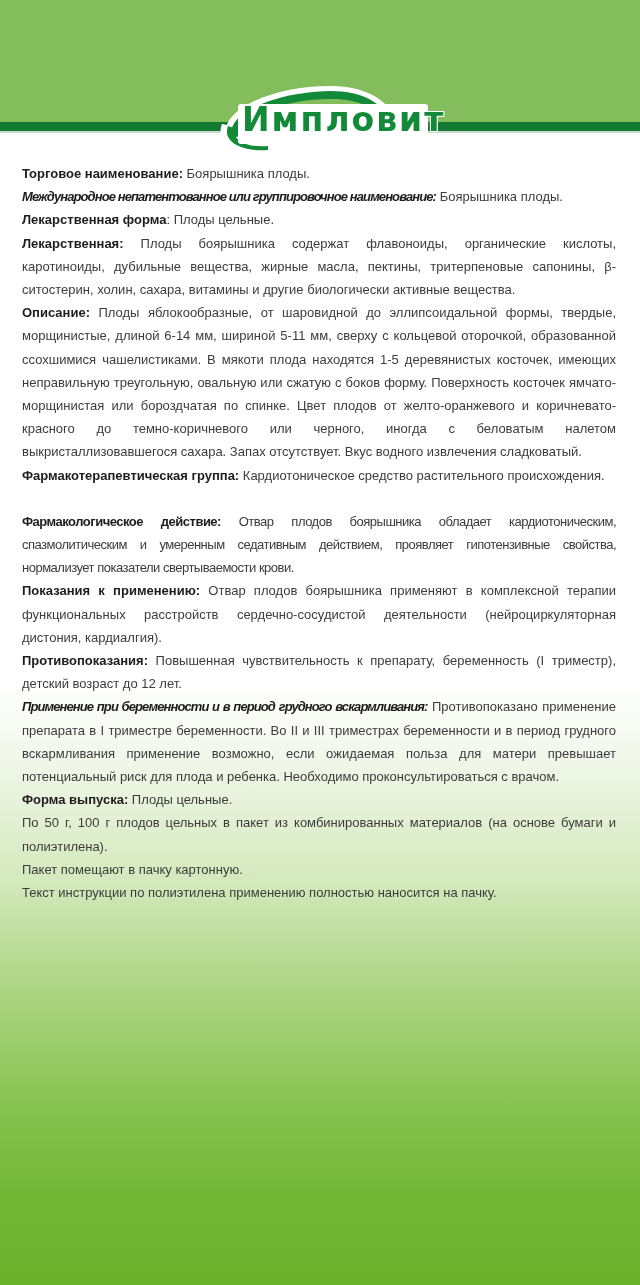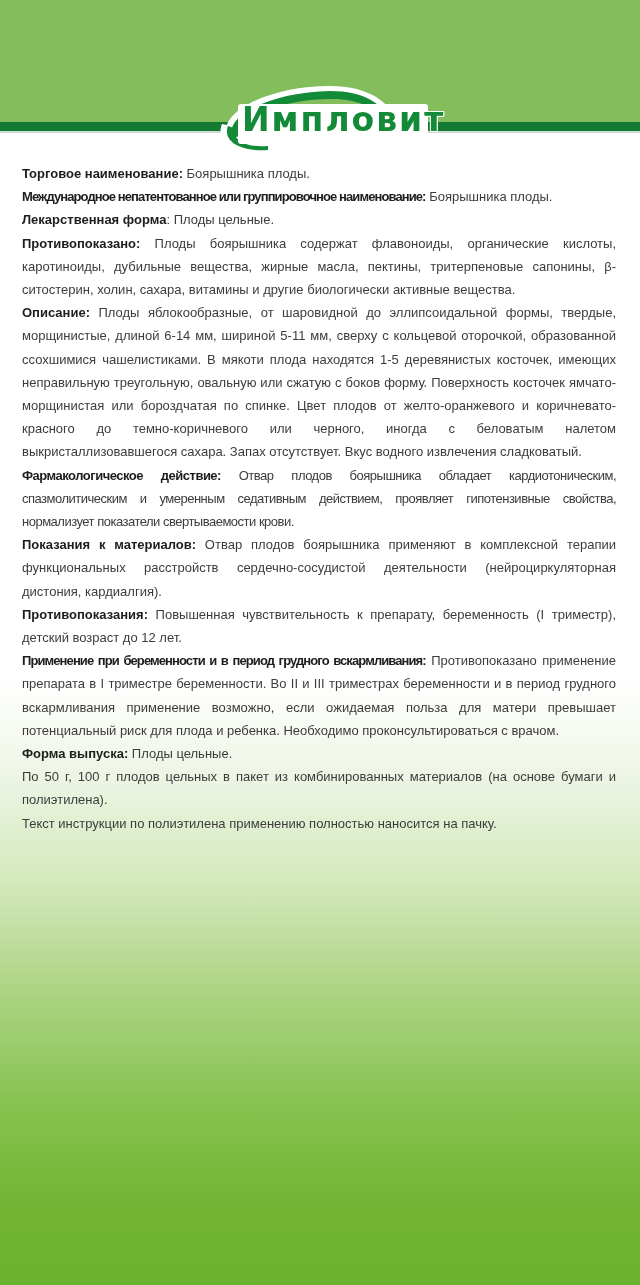--- a/index.html
+++ b/index.html
@@ -51,22 +51,22 @@
       left: 22px;
       top: 162px;
       width: 594px;
       font-size: 13px;
       line-height: 23.2px;
       color: #3c3c3c;
       text-align: justify;
     }
     .para { margin: 0; }
     .label { font-weight: bold; color: #1d1d1d; }
-    .condensed { letter-spacing: -0.5px; }
-    .tight { letter-spacing: -0.9px; }
+    .condensed { letter-spacing: -0.5px; margin-top: 23px; }
+    .tight { letter-spacing: -0.9px; font-style: italic; }
   </style>
 </head>
 <body>
 
 <div class="header-band"></div>
 <div class="header-stripe"></div>
 <div class="header-stripe-shadow"></div>
 
 <div class="logo">
   <svg width="224" height="78" viewBox="0 0 224 78">
@@ -81,22 +81,24 @@
 
     <rect x="28" y="22" width="190" height="40" rx="3" fill="#ffffff"></rect>
   </svg>
   <span class="logo-text">Импловит</span>
 </div>
 
 <div class="content">
   <p class="para"><span class="label">Торговое наименование:</span><span> Боярышника плоды.</span></p>
   <p class="para"><span class="label tight">Международное непатентованное или группировочное наименование:</span><span> Боярышника плоды.</span></p>
   <p class="para"><span class="label">Лекарственная форма</span><span>: Плоды цельные.</span></p>
-  <p class="para"><span class="label">Противопоказано:</span><span> Плоды боярышника содержат флавоноиды, органические кислоты, каротиноиды, дубильные вещества, жирные масла, пектины, тритерпеновые сапонины, β-ситостерин, холин, сахара, витамины и другие биологически активные вещества.</span></p>
+  <p class="para"><span class="label">Лекарственная:</span><span> Плоды боярышника содержат флавоноиды, органические кислоты, каротиноиды, дубильные вещества, жирные масла, пектины, тритерпеновые сапонины, β-ситостерин, холин, сахара, витамины и другие биологически активные вещества.</span></p>
   <p class="para"><span class="label">Описание:</span><span> Плоды яблокообразные, от шаровидной до эллипсоидальной формы, твердые, морщинистые, длиной 6-14 мм, шириной 5-11 мм, сверху с кольцевой оторочкой, образованной ссохшимися чашелистиками. В мякоти плода находятся 1-5 деревянистых косточек, имеющих неправильную треугольную, овальную или сжатую с боков форму. Поверхность косточек ямчато-морщинистая или бороздчатая по спинке. Цвет плодов от желто-оранжевого и коричневато-красного до темно-коричневого или черного, иногда с беловатым налетом выкристаллизовавшегося сахара. Запах отсутствует. Вкус водного извлечения сладковатый.</span></p>
+  <p class="para"><span class="label">Фармакотерапевтическая группа:</span><span> Кардиотоническое средство растительного происхождения.</span></p>
   <p class="para condensed"><span class="label">Фармакологическое действие:</span><span> Отвар плодов боярышника обладает кардиотоническим, спазмолитическим и умеренным седативным действием, проявляет гипотензивные свойства, нормализует показатели свертываемости крови.</span></p>
-  <p class="para"><span class="label">Показания к материалов:</span><span> Отвар плодов боярышника применяют в комплексной терапии функциональных расстройств сердечно-сосудистой деятельности (нейроциркуляторная дистония, кардиалгия).</span></p>
+  <p class="para"><span class="label">Показания к применению:</span><span> Отвар плодов боярышника применяют в комплексной терапии функциональных расстройств сердечно-сосудистой деятельности (нейроциркуляторная дистония, кардиалгия).</span></p>
   <p class="para"><span class="label">Противопоказания:</span><span> Повышенная чувствительность к препарату, беременность (I триместр), детский возраст до 12 лет.</span></p>
   <p class="para"><span class="label tight">Применение при беременности и в период грудного вскармливания:</span><span> Противопоказано применение препарата в I триместре беременности. Во II и III триместрах беременности и в период грудного вскармливания применение возможно, если ожидаемая польза для матери превышает потенциальный риск для плода и ребенка. Необходимо проконсультироваться с врачом.</span></p>
   <p class="para"><span class="label">Форма выпуска:</span><span> Плоды цельные.</span></p>
   <p class="para">По 50 г, 100 г плодов цельных в пакет из комбинированных материалов (на основе бумаги и полиэтилена).</p>
+  <p class="para">Пакет помещают в пачку картонную.</p>
   <p class="para">Текст инструкции по полиэтилена применению полностью наносится на пачку.</p>
 </div>
 
 </body></html>

